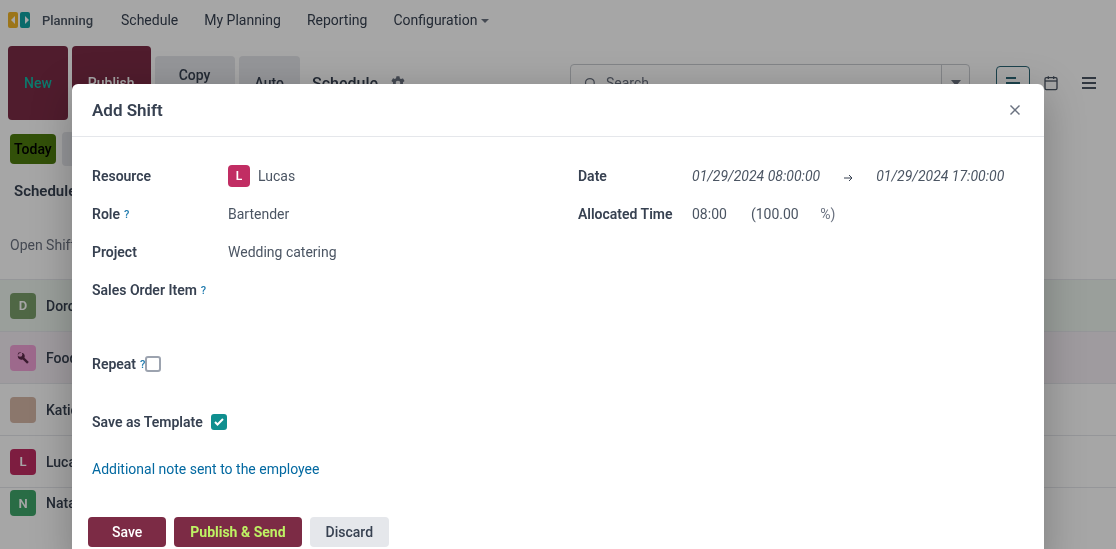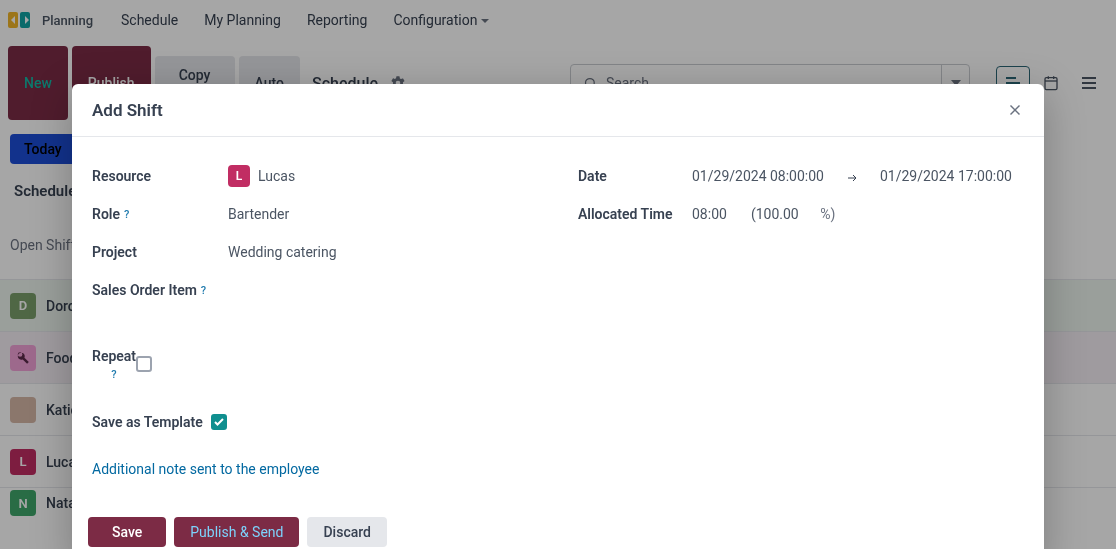--- a/index.html
+++ b/index.html
@@ -109,21 +109,21 @@
       border:1px solid #2b6777;
       color:#2b6777;
     }
 
     
     .datenav{
       display:flex; align-items:center; gap:6px;
       padding:6px 10px;
     }
     .btn-today{
-      background:#1d4ed8; padding:8px 14px; border-radius:4px; font-weight:500;
+      background:#4d7c0f; padding:8px 4px; border-radius:4px; font-weight:500;
     }
     .arrow-btn{
       background:#e5e7eb; width:34px;height:34px;display:flex;align-items:center;justify-content:center;border-radius:4px;
     }
 
     
     .schedule{padding:0 0 0 0;}
     .sched-header{
       display:flex; align-items:center;
       padding:10px 14px;
@@ -216,38 +216,38 @@
       color:#1f7aad; font-size:11px; font-weight:500;
     }
     .field-value{flex:1; color:#4b5563;}
     .res-chip{
       display:inline-flex; align-items:center; gap:8px;
     }
     .res-chip .ava{
       width:22px;height:22px;border-radius:4px;background:#c12d63;color:#fff;display:flex;align-items:center;justify-content:center;font-size:12px;font-weight:600;
     }
     .date-group{
-      display:flex; align-items:flex-end; gap:20px;
+      display:flex; align-items:flex-end; gap:20px;font-style:italic;
     }
     .arrow-right-icon{color:#374151;}
     .alloc-group{ display:flex; align-items:center; gap:24px;}
     .alloc-group .pct{color:#6b7280;}
     .checkbox{
       width:16px;height:16px;border:2px solid #9ca3af;border-radius:3px;display:inline-flex;align-items:center;justify-content:center;
     }
     .checkbox.checked{background:#0f8f8f;border-color:#0f8f8f;}
     .checkbox.checked svg{color:#fff;}
     .gap-above{margin-top:36px;}
     .note-placeholder{ color:#0369a1; margin-top:20px; }
     .modal-footer{
       padding:12px 16px 16px;
       display:flex; gap:8px;
     }
     .btn-save{ background:#7c2b45;color:#fff;padding:8px 24px;border-radius:4px;font-weight:500;}
-    .btn-publish{ background:#7c2b45;color:#7dd3fc;padding:8px 16px;border-radius:4px;font-weight:400;}
+    .btn-publish{ background:#7c2b45;color:#bef264;padding:8px 16px;border-radius:4px;font-weight:700;}
     .btn-discard{ background:#e5e7eb;color:#374151;padding:8px 16px;border-radius:4px;font-weight:500;}
 
     svg{display:block;}
   </style>
 </head>
 <body>
 
 <div class="topnav">
   <span class="logo">
     <svg viewBox="0 0 24 24" width="24" height="24">
@@ -444,21 +444,21 @@
             <span>
               <span>(100.00</span>
               <span class="pct" style="margin-left:18px">%)</span>
             </span>
           </div>
         </div>
       </div>
     </div>
 
     <div class="field-row gap-above">
-      <div class="field-label" style="width:auto; gap:4px; flex-direction:column;">
+      <div class="field-label" style="width:auto; gap:4px; ">
         <span>Repeat</span>
         <span class="help">?</span>
       </div>
       <span class="checkbox"></span>
     </div>
 
     <div class="field-row" style="margin-top:20px;">
       <div class="field-label" style="width:auto; margin-right:8px;">Save as Template</div>
       <span class="checkbox checked">
         <svg width="12" height="12" viewBox="0 0 24 24" fill="none" stroke="currentColor" stroke-width="4">

